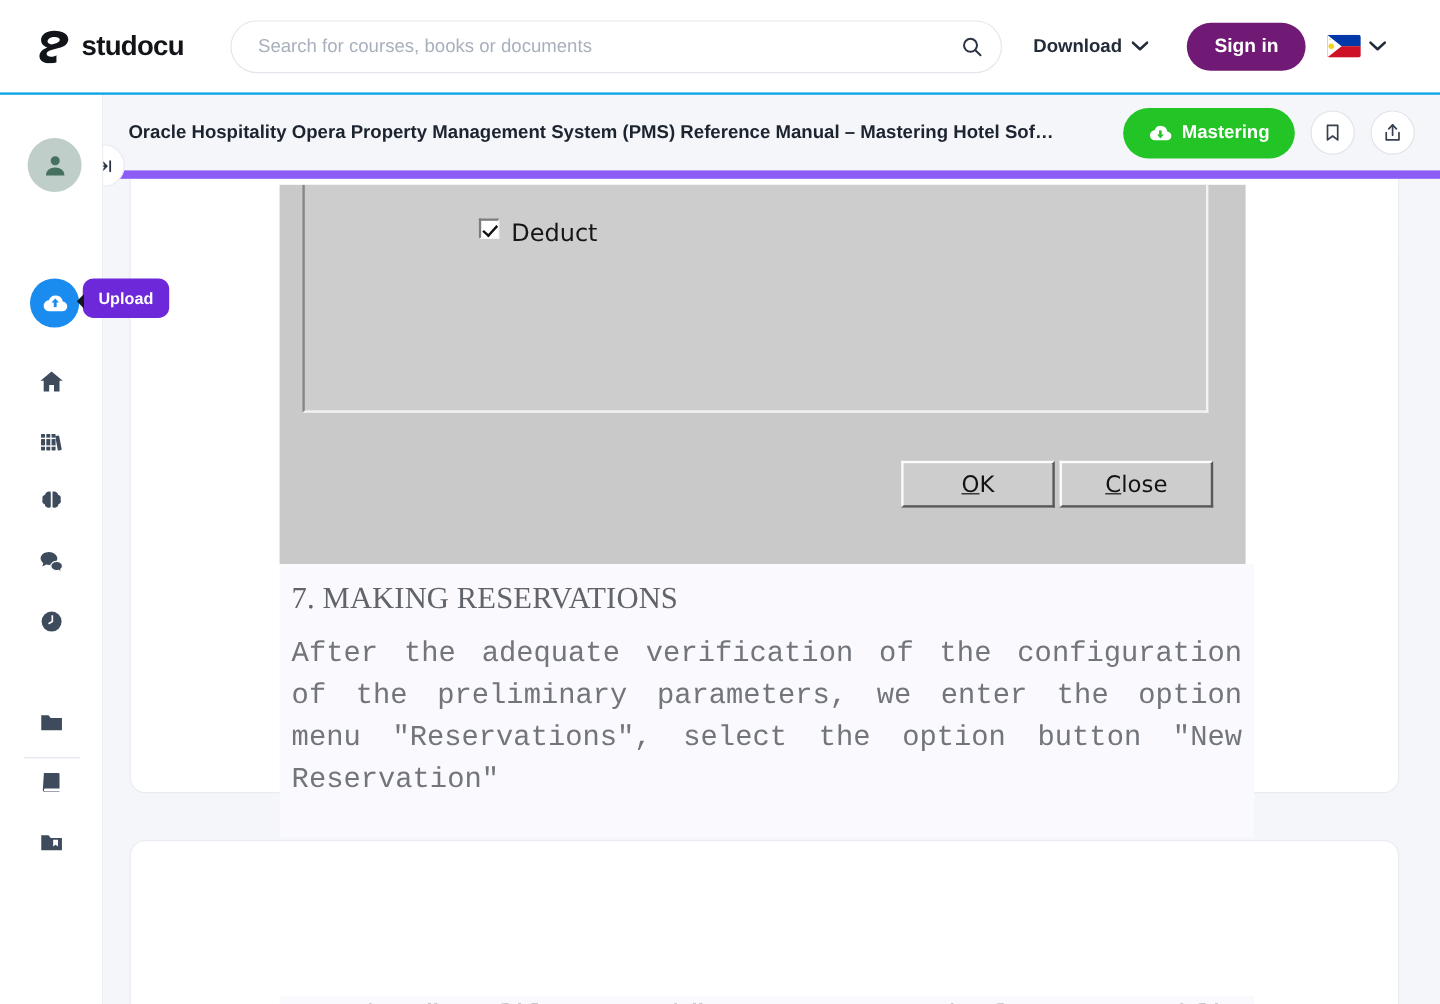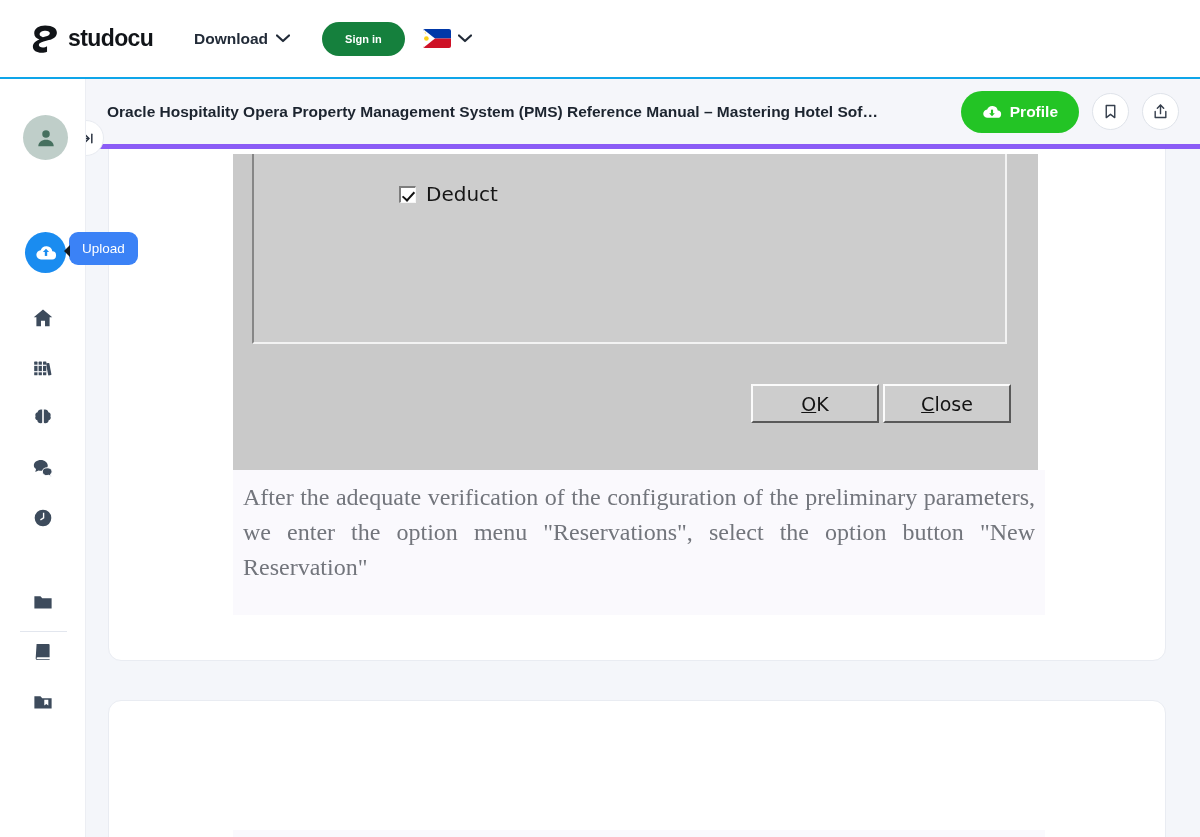--- a/index.html
+++ b/index.html
@@ -45,22 +45,22 @@
   .searchbox input::placeholder { color: #a8b0bd; }
   .search-ico { width: 20px; height: 20px; flex: none; }
   .discovery {
     margin-left: 26px;
     display: flex; align-items: center; gap: 8px;
     font-size: 15.5px; font-weight: 700; color: #222b38;
     cursor: pointer;
   }
   .signin {
     margin-left: 32px;
-    background: #15803d; color: #fff;
-    font-size: 11px; font-weight: 700;
+    background: #701a75; color: #fff;
+    font-size: 16px; font-weight: 700;
     border: none; border-radius: 22px;
     padding: 11px 23px; cursor: pointer;
     font-family: "Liberation Sans", sans-serif;
   }
   .flag-wrap {
     margin-left: 18px; display: flex; align-items: center; gap: 7px;
     cursor: pointer;
   }
   .flag { width: 28px; height: 19px; border-radius: 2px; flex: none; }
 
@@ -86,22 +86,22 @@
   }
   .upload-btn {
     position: absolute; top: 153px; left: 25px;
     width: 41px; height: 41px; border-radius: 50%;
     background: #1a8cf0;
     display: flex; align-items: center; justify-content: center;
     cursor: pointer;
   }
   .tooltip {
     position: absolute; top: 153px; left: 69px;
-    background: #3b82f6; color: #fff;
-    font-size: 13.5px; font-weight: 400;
+    background: #6d28d9; color: #fff;
+    font-size: 13.5px; font-weight: 700;
     padding: 9px 13px; border-radius: 9px;
     white-space: nowrap;
     z-index: 35;
   }
   .tooltip::before {
     content: ""; position: absolute;
     left: -5px; top: 13px;
     border-top: 6px solid transparent;
     border-bottom: 6px solid transparent;
     border-right: 6px solid #14181d;
@@ -109,21 +109,21 @@
   .rail-divider {
     position: absolute; left: 20px; top: 552px;
     width: 47px; height: 1px; background: #e2e6ee;
   }
 
   
   .docbar {
     position: absolute; top: 79px; left: 86px;
     width: 1114px; height: 70px;
     background: #f5f6fa;
-    border-bottom: 5px solid #8b5cf6;
+    border-bottom: 7px solid #8b5cf6;
     display: flex; align-items: center;
     z-index: 20;
   }
   .collapse-btn {
     position: absolute; top: 41px; left: -18px;
     width: 36px; height: 36px; border-radius: 50%;
     background: #fff; border: 1px solid #e8ebf1;
     display: flex; align-items: center; justify-content: center;
     cursor: pointer; z-index: 32;
   }
@@ -178,21 +178,21 @@
   .dlg-panel {
     position: absolute; left: 19px; top: 0px;
     width: 755px; height: 190px;
     background: #cdcdcd;
     border-left: 2px solid #868686;
     border-right: 2px solid #f3f3f3;
     border-bottom: 2px solid #f3f3f3;
   }
   .dlg-check {
     position: absolute; left: 145px; top: 28px;
-    display: flex; align-items: center; gap: 10px;
+    display: flex; align-items: flex-start; gap: 10px;
   }
   .chk-box {
     width: 17px; height: 17px;
     background: #fff;
     border-top: 2px solid #7d7d7d;
     border-left: 2px solid #7d7d7d;
     border-right: 1px solid #f6f6f6;
     border-bottom: 1px solid #f6f6f6;
     position: relative;
   }
@@ -231,21 +231,21 @@
     width: 812px;
     background: #faf9fd;
   }
   .doc-h {
     font-family: "Liberation Serif", serif;
     font-size: 25.5px; color: #61646b;
     padding: 14px 10px 4px 10px;
     letter-spacing: 0.1px;
   }
   .doc-p {
-    font-family: Liberation Serif, serif;
+    font-family: Liberation Mono, monospace;
     font-size: 24px; line-height: 35px;
     color: #72757c;
     text-align: justify;
     padding: 10px 10px 30px 10px;
   }
   .doc-p.faint { color: #b7bac2; }
   .txt-faint-wrap {
     position: absolute; left: 124px; top: 129px;
     width: 812px; background: #faf9fd;
     overflow: hidden; height: 40px;
@@ -256,20 +256,27 @@
 
 <div class="topnav">
 
   <div class="logo-wrap">
     <svg class="logo-mark" viewBox="0 0 28 29">
       <path fill="#111418" d="M13.6 0.6C7.2 0.6 2.3 3.8 2.3 8.6c0 3.3 2.2 5.4 5.5 6.4l-0.1 0.1C4 16.4 0.9 19 0.9 22.6c0 3.9 3.9 6.2 9.1 6.2 2.3 0 4.2-0.4 5.6-1l0-5.9c-1.2 0.8-2.7 1.3-4.4 1.3-2.4 0-4.1-1-4.1-2.6 0-1.7 1.8-2.8 4.9-3.6l5.5-1.4c4.9-1.2 8.3-3.8 8.3-7.7 0-4-4.2-7.3-12.2-7.3zm0.5 5.4c2.6 0 4.4 1 4.4 2.5 0 1.6-1.6 2.6-4.6 3.4l-2.6 0.7c-2.1-0.5-3.4-1.5-3.4-2.9 0-2 2.5-3.7 6.2-3.7z"></path>
     </svg>
     <span class="logo-text">studocu</span>
   </div>
 
+  <div class="searchbox">
+    <input type="text" placeholder="Search for courses, books or documents" style="">
+    <svg class="search-ico" viewBox="0 0 24 24" fill="none" stroke="#2b3442" stroke-width="2">
+      <circle cx="10.5" cy="10.5" r="6.5"></circle>
+      <line x1="15.4" y1="15.4" x2="20.5" y2="20.5" stroke-linecap="round"></line>
+    </svg>
+  </div>
 
   <div class="discovery">
     <span>Download</span>
     <svg width="14" height="9" viewBox="0 0 14 9" fill="none" stroke="#222b38" stroke-width="2.2">
       <polyline points="1,1.5 7,7 13,1.5" stroke-linecap="round" stroke-linejoin="round"></polyline>
     </svg>
   </div>
 
   <button class="signin">Sign in</button>
 
@@ -377,21 +384,21 @@
   </div>
 
   <div class="doc-title">Oracle Hospitality Opera Property Management System (PMS) Reference Manual – Mastering Hotel Sof…</div>
 
   <button class="dl-btn">
     <svg width="20" height="20" viewBox="0 0 24 24" fill="#ffffff">
       <path d="M18.9 10.2A6.6 6.6 0 0 0 6.2 9 5 5 0 0 0 6.8 19h11.4a4.4 4.4 0 0 0 0.7-8.8z"></path>
       <path d="M12 17.2l-3.4-3.8h6.8z" fill="#23c425"></path>
       <rect x="10.7" y="9.2" width="2.6" height="5" fill="#23c425"></rect>
     </svg>
-    <span>Profile</span>
+    <span>Mastering</span>
   </button>
 
   <div class="circ-btn">
     <svg width="17" height="17" viewBox="0 0 24 24" fill="none" stroke="#37404e" stroke-width="2">
       <path d="M6 3.6h12v17l-6-4.6-6 4.6z" stroke-linejoin="round"></path>
     </svg>
   </div>
 
   <div class="circ-btn">
     <svg width="17" height="17" viewBox="0 0 24 24" fill="none" stroke="#37404e" stroke-width="2">
@@ -417,20 +424,21 @@
         <span class="accel">O</span>
           <span>K</span>
       </div>
       <div class="dlg-btn" id="dlgClose">
         <span class="accel">C</span>
           <span>lose</span>
       </div>
     </div>
 
     <div class="txt-block" style="top:440px">
+      <div class="doc-h">7. MAKING RESERVATIONS</div>
       <div class="doc-p">After the adequate verification of the configuration of the preliminary parameters, we enter the option menu "Reservations", select the option button "New Reservation"</div>
     </div>
   </div>
 
   <div class="page-card" id="page2">
     <div class="txt-faint-wrap">
       <div class="doc-p faint" style="padding-top:0">In the "Profile Search" we can search for a specific client</div>
     </div>
   </div>
 </div>

